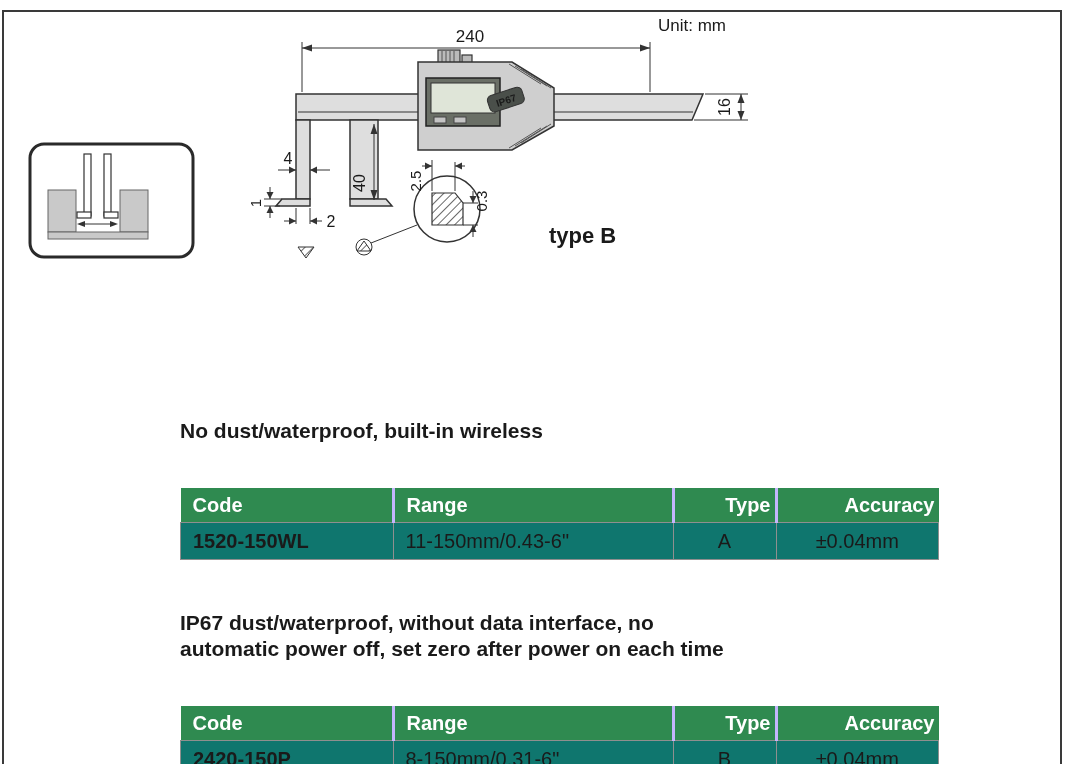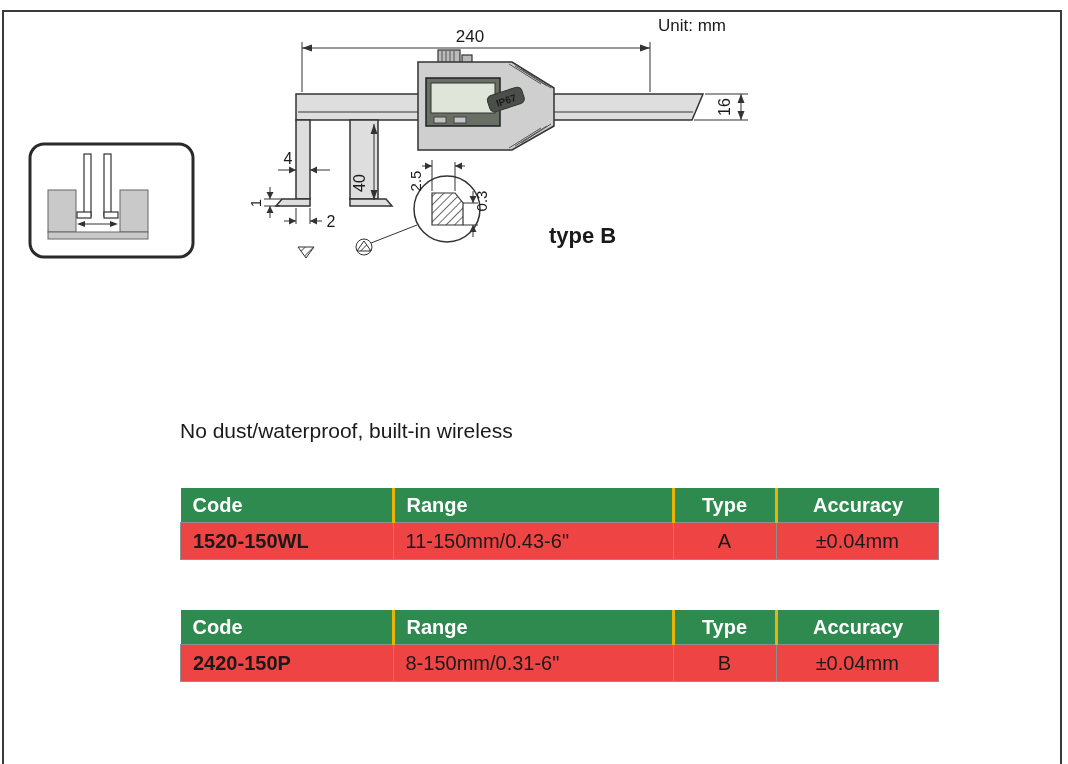--- a/index.html
+++ b/index.html
@@ -11,36 +11,36 @@
   }
   .frame{
     position:absolute;left:2px;top:10px;width:1060px;height:800px;
     border:2px solid #3a3a3a;box-sizing:border-box;pointer-events:none;
   }
   svg.drawing{position:absolute;left:0;top:0;}
   svg text{font-family:"Liberation Sans", sans-serif;fill:#1a1a1a;}
 
   .tables{position:absolute;left:180px;top:418px;width:720px;}
   .section-heading{
-    font-size:21px;font-weight:normal;line-height:26px;margin-bottom:14px;
+    font-size:21px;font-weight:bold;line-height:26px;margin-bottom:14px;
   }
   .section + .section{margin-top:50px;}
   table.spec{
     border-collapse:collapse;table-layout:fixed;width:685px;
     font-size:20px;
     margin-top:44px;
   }
   table.spec th{
     background:#2f8a50;color:#ffffff;font-weight:bold;text-align:left;
-    padding:4px 12px;height:26px;border-left:3px solid #eab308;
+    padding:4px 12px;height:26px;border-left:3px solid #c4b5fd;
   }
   table.spec th:first-child{border-left:none;}
-  table.spec th.center{text-align:center;padding:4px 4px;}
+  table.spec th.center{text-align:right;padding:4px 4px;}
   table.spec td{
-    background:#ef4444;border:1px solid #8f8f8f;padding:6px 12px;height:24px;
+    background:#0f766e;border:1px solid #8f8f8f;padding:6px 12px;height:24px;
     text-align:left;vertical-align:middle;
   }
   table.spec td.center{text-align:center;padding:6px 4px;}
   table.spec td.code{font-weight:bold;}
   .w-code{width:187px;}
   .w-range{width:253px;}
   .w-type{width:92px;}
   .w-acc{width:153px;}
 </style>
 </head>
@@ -218,20 +218,24 @@
           <td class="code">1520-150WL</td>
           <td>11-150mm/0.43-6"</td>
           <td class="center">A</td>
           <td class="center">±0.04mm</td>
         </tr>
       </tbody>
     </table>
   </div>
 
   <div class="section">
+    <div class="section-heading">
+      <div>IP67 dust/waterproof, without data interface, no</div>
+      <div>automatic power off, set zero after power on each time</div>
+    </div>
     <table class="spec">
       <thead>
         <tr>
           <th class="w-code">Code</th>
           <th class="w-range">Range</th>
           <th class="w-type center">Type</th>
           <th class="w-acc center">Accuracy</th>
         </tr>
       </thead>
       <tbody>

